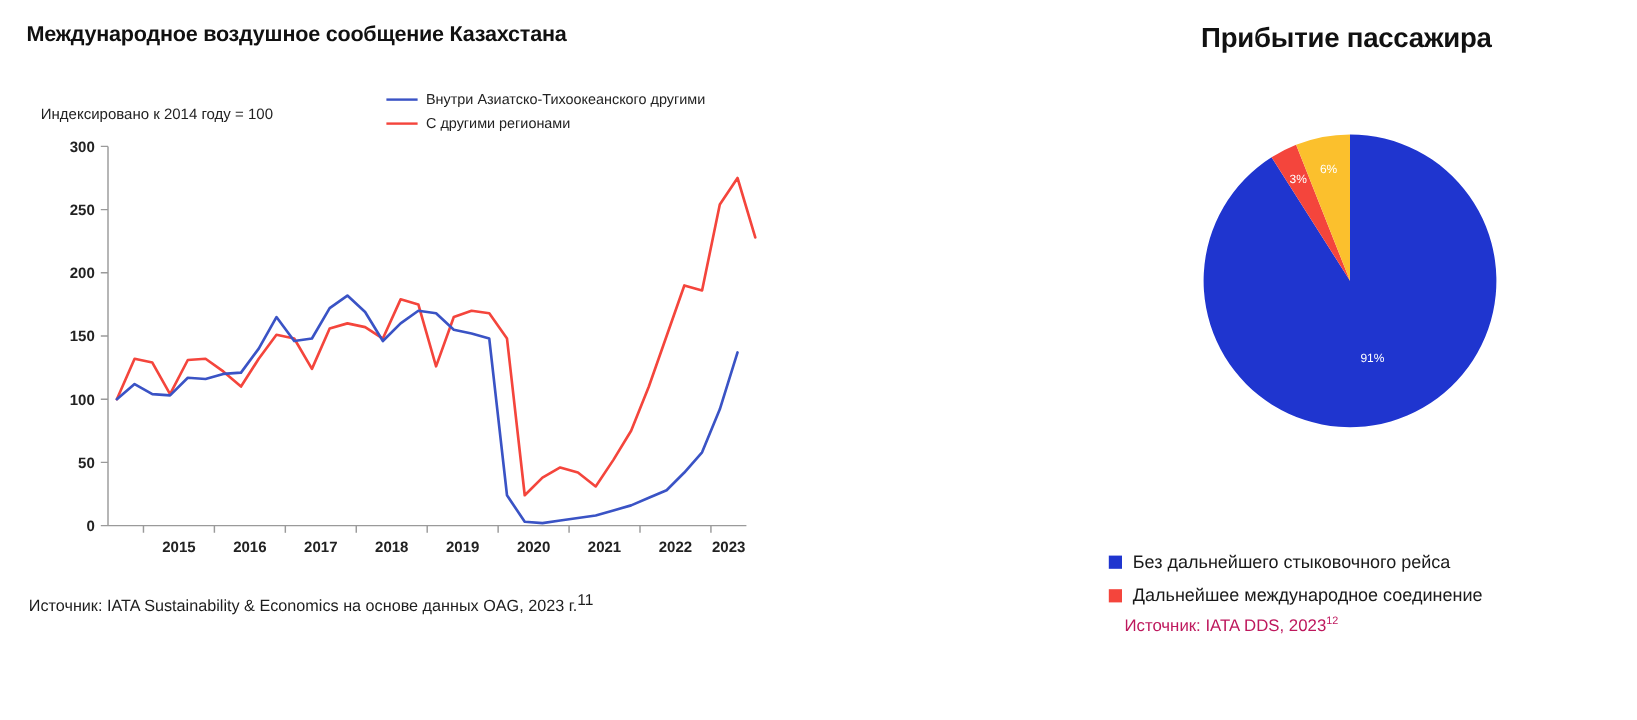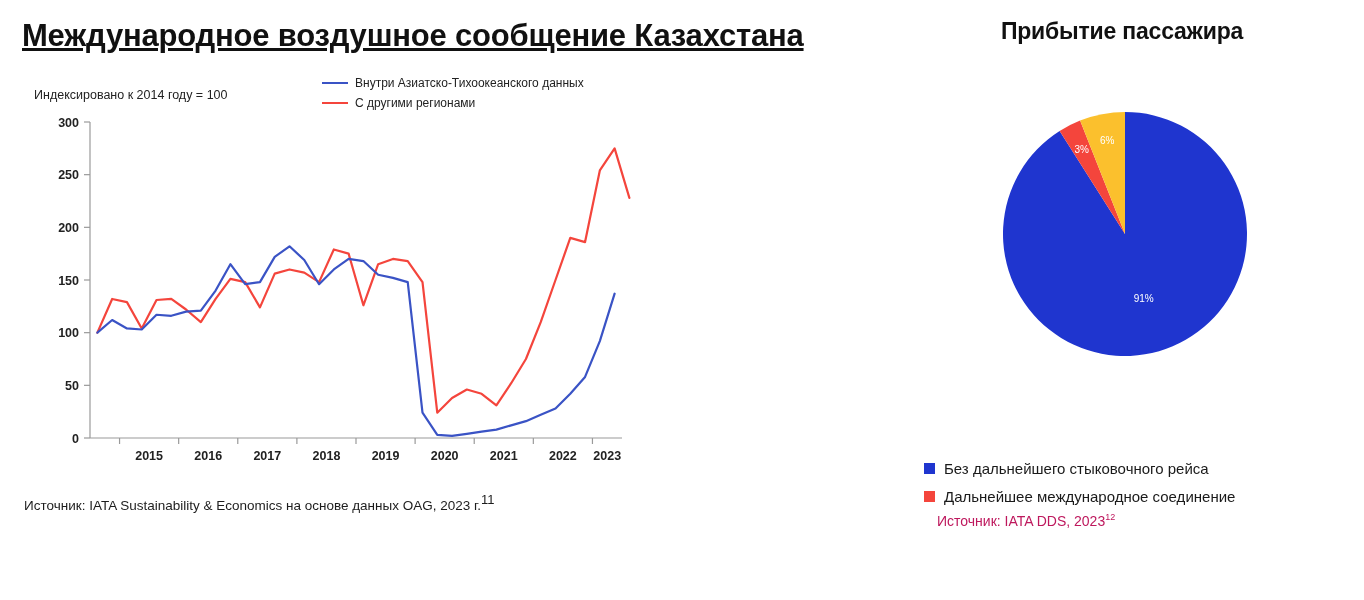--- a/index.html
+++ b/index.html
@@ -21,26 +21,25 @@
     position: absolute;
     left: 0;
     top: 0;
     width: 860px;
     height: 600px;
   }
   #left-title {
     position: absolute;
     left: 22px;
     top: 18px;
-    font-size: 31px;
+    font-size: 18px;
     font-weight: bold;
     letter-spacing: -0.2px;
     color: #111111;
     white-space: nowrap;
-    text-decoration: underline;
   }
   #index-note {
     position: absolute;
     left: 34px;
     top: 88px;
     font-size: 12.5px;
     color: #222222;
     white-space: nowrap;
   }
 
@@ -167,21 +166,21 @@
 
 <div id="left-panel">
 
   <div id="left-title">Международное воздушное сообщение Казахстана</div>
 
   <div id="index-note">Индексировано к 2014 году = 100</div>
 
   <div id="line-legend">
     <div class="legend-row">
       <span class="legend-line blue"></span>
-      <span>Внутри Азиатско-Тихоокеанского данных</span>
+      <span>Внутри Азиатско-Тихоокеанского другими</span>
     </div>
     <div class="legend-row">
       <span class="legend-line red"></span>
       <span>С другими регионами</span>
     </div>
   </div>
 
   <div id="line-chart-wrap">
     <svg id="line-svg" width="620" height="380" viewBox="0 0 620 380">
 

